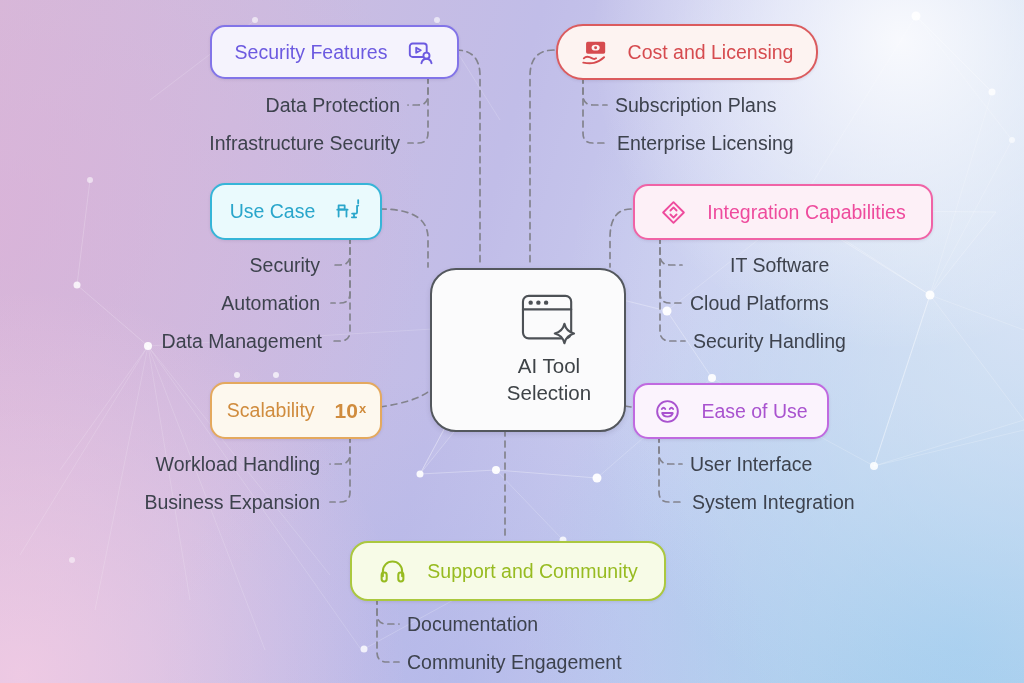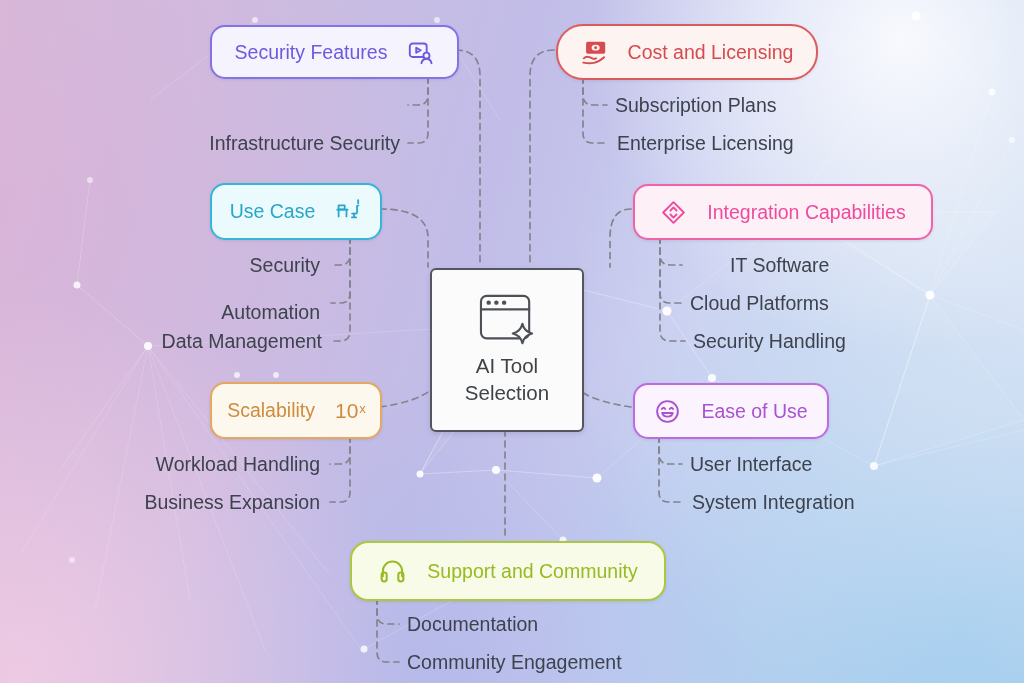--- a/index.html
+++ b/index.html
@@ -23,29 +23,29 @@
     box-shadow:0 1px 3px rgba(70,60,100,.12);
   }
   .bicon{display:flex; align-items:center;}
   .leaf{
     position:absolute; white-space:nowrap; font-size:19.5px; line-height:26px;
     color:#3d424d; font-weight:400;
   }
   .leaf.r{text-align:right;}
   #center-node{
     position:absolute; left:430px; top:268px; width:150px; height:160px;
-    background:#fbfbfc; border:2.5px solid #53575d; border-radius:6px;
+    background:#fbfbfc; border:2.5px solid #53575d; border-radius:26px;
     display:flex; flex-direction:column; align-items:center; justify-content:center;
-    gap:6px; box-shadow:0 2px 5px rgba(60,55,90,.15);
+    gap:6px; box-shadow:0 2px 5px rgba(60,55,90,.15);padding-left:42px;
   }
   #center-label{
     font-size:20.5px; color:#3e4347; text-align:center; line-height:1.3;
     width:110px; font-weight:400;
   }
-  .tenx{font-size:21px; font-weight:400; letter-spacing:0;text-align:right;}
+  .tenx{font-size:21px; font-weight:700; letter-spacing:0;text-align:right;}
   .tenx sup{font-size:13px; position:relative; top:-2px; left:1px;}
 </style>
 </head>
 <body>
 
 <div id="stage">
 
   <svg class="layer" width="1024" height="683">
     <g stroke="#ffffff" stroke-width="1" fill="none">
       <polygon points="798,210 930,295 996,212" fill="rgba(255,255,255,0.05)" stroke-opacity="0.25"></polygon>
@@ -250,23 +250,24 @@
         <path d="M3 17 H53"></path>
         <circle cx="11" cy="10" r="2.3" fill="#4d5156" stroke="none"></circle>
         <circle cx="19" cy="10" r="2.3" fill="#4d5156" stroke="none"></circle>
         <circle cx="27" cy="10" r="2.3" fill="#4d5156" stroke="none"></circle>
         <path d="M46 32 C47.3 37.6 50.4 40.7 56 42 C50.4 43.3 47.3 46.4 46 52 C44.7 46.4 41.6 43.3 36 42 C41.6 40.7 44.7 37.6 46 32 Z" fill="#fbfbfc"></path>
       </svg>
     </span>
     <div id="center-label">AI Tool Selection</div>
   </div>
 
+  <div class="leaf r" style="right:624px;top:92px;">Data Protection</div>
   <div class="leaf r" style="right:624px;top:130px;">Infrastructure Security</div>
   <div class="leaf r" style="right:704px;top:252px;">Security</div>
-  <div class="leaf r" style="right:704px;top:290px;margin-top:9px;">Automation</div>
+  <div class="leaf r" style="right:704px;top:290px;">Automation</div>
   <div class="leaf r" style="right:702px;top:328px;">Data Management</div>
   <div class="leaf r" style="right:704px;top:451px;">Workload Handling</div>
   <div class="leaf r" style="right:704px;top:489px;">Business Expansion</div>
 
   <div class="leaf" style="left:615px;top:92px;">Subscription Plans</div>
   <div class="leaf" style="left:617px;top:130px;">Enterprise Licensing</div>
   <div class="leaf" style="left:690px;top:252px;margin-left:40px;">IT Software</div>
   <div class="leaf" style="left:690px;top:290px;">Cloud Platforms</div>
   <div class="leaf" style="left:693px;top:328px;">Security Handling</div>
   <div class="leaf" style="left:690px;top:451px;">User Interface</div>

